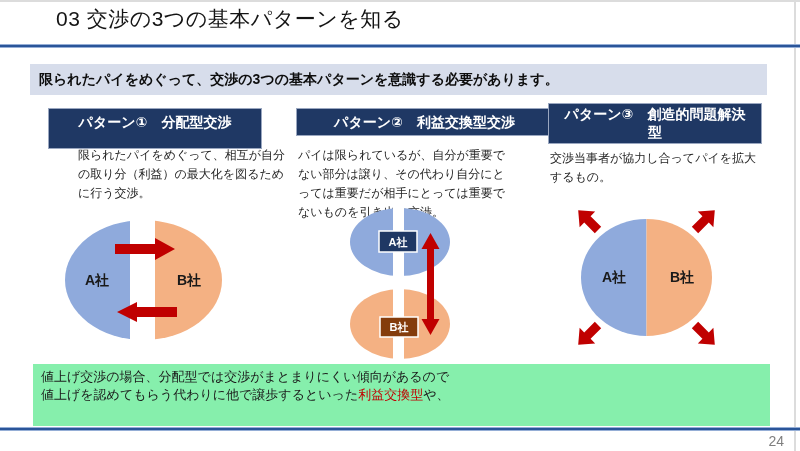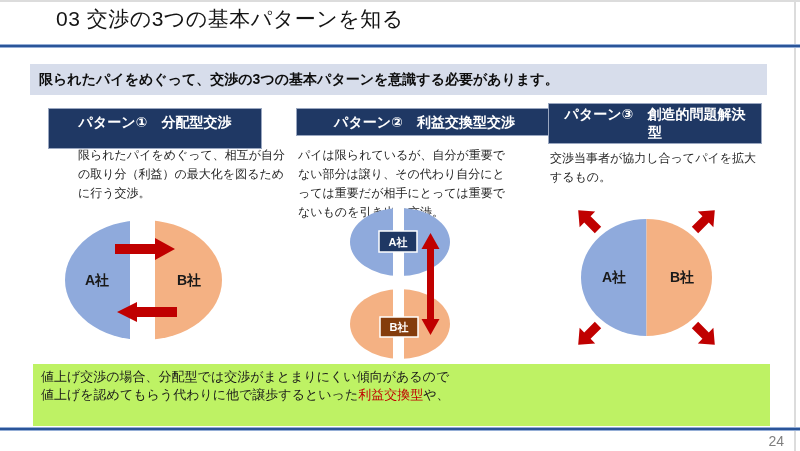--- a/index.html
+++ b/index.html
@@ -42,21 +42,21 @@
   .pd-2{left:298px;top:146px;}
   .pd-3{left:550px;top:149px;}
 
   .diagram{position:absolute;}
   .dg-1{left:60px;top:215px;}
   .dg-2{left:345px;top:203px;}
   .dg-3{left:558px;top:196px;}
 
   .note-box{
     position:absolute;left:33px;top:364px;width:737px;height:62px;
-    background:#bef264;font-size:13px;line-height:18px;color:#1a1a1a;
+    background:#86efac;font-size:13px;line-height:18px;color:#1a1a1a;
     padding:4px 8px;box-sizing:border-box;
   }
   .note-line{white-space:nowrap;}
   .red-term{color:#c00000;}
 
   .page-number{
     position:absolute;right:16px;top:433px;font-size:14px;color:#7f7f7f;
   }
   svg text{font-family:"Liberation Sans","DejaVu Sans",sans-serif;}
 </style>

